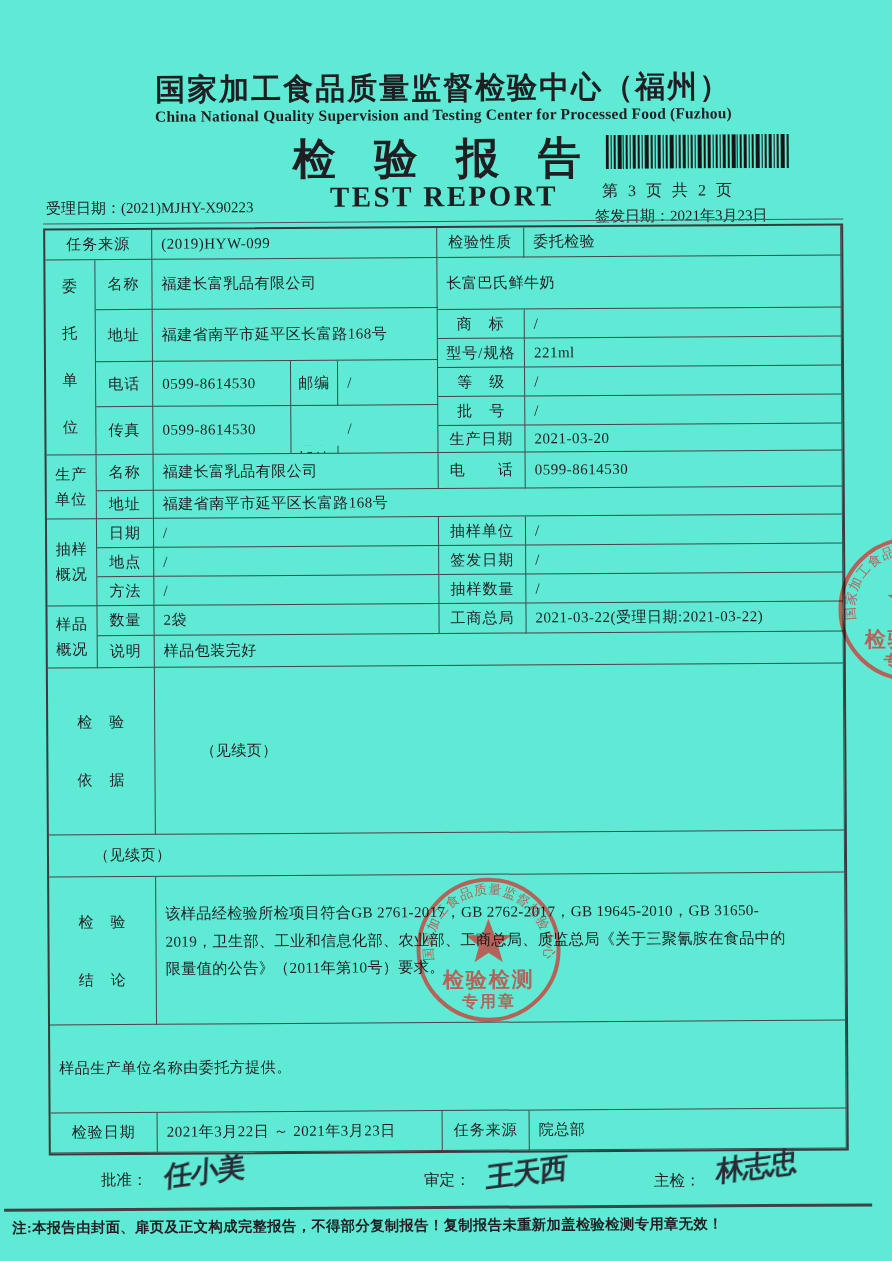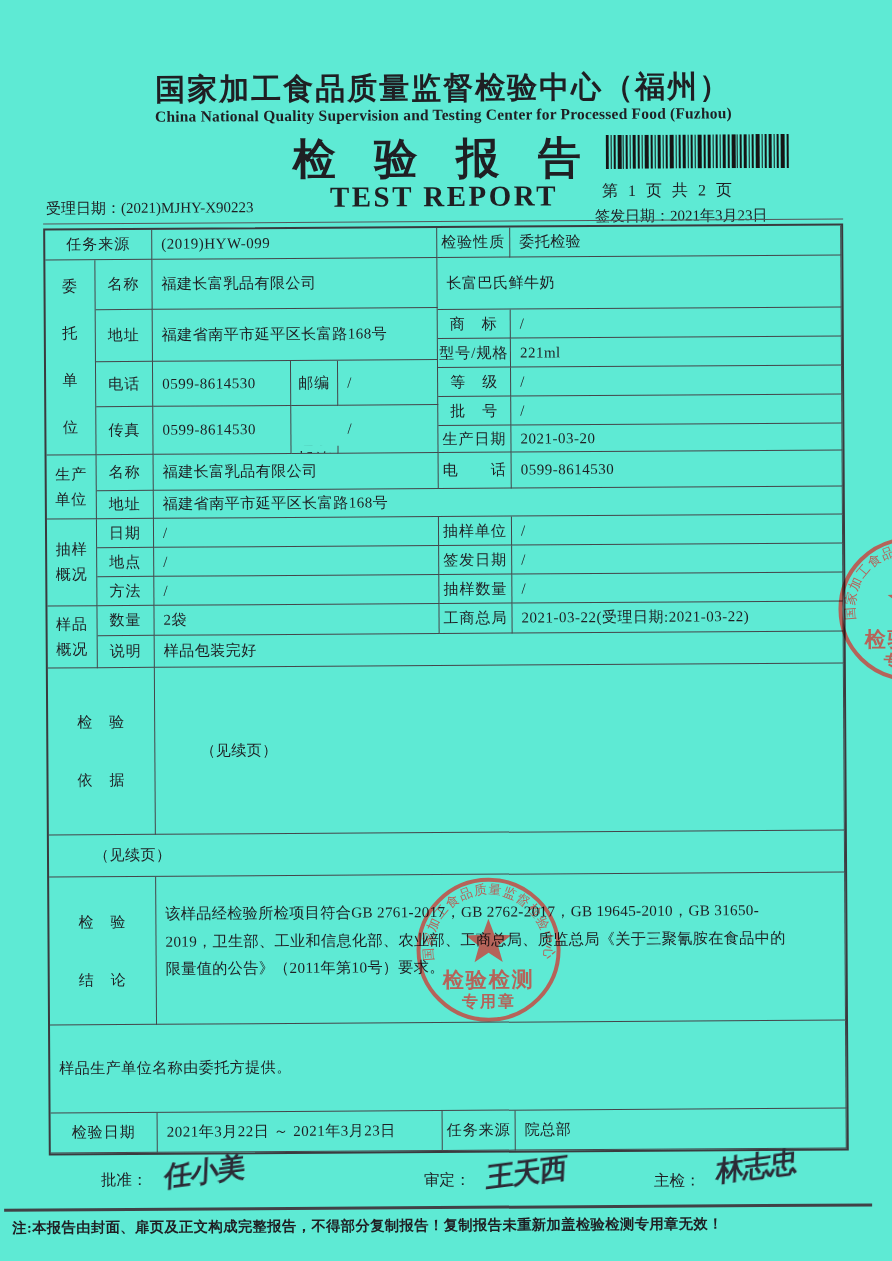--- a/index.html
+++ b/index.html
@@ -18,21 +18,21 @@
   .topline{left:45px;top:221px;width:800px;height:1px;background:#55555a;}
 
   
   .table{position:absolute;left:45px;top:226px;width:800px;border:2px solid #3a3a3e;box-sizing:border-box;font-size:15px;}
   .tr{display:flex;}
   .col{display:flex;flex-direction:column;}
   .cell{border-right:1.5px solid #45454a;border-bottom:1.5px solid #45454a;box-sizing:border-box;
         display:flex;align-items:center;overflow:hidden;}
   .lab{justify-content:center;text-align:center;letter-spacing:1px;}
   .val{padding-left:9px;letter-spacing:0.5px;}
-  .w47{width:47px}.w50{width:50px}.w57{width:57px}.w95{width:73px}.w107{width:107px}
+  .w47{width:47px}.w50{width:50px}.w57{width:57px}.w95{width:87px}.w107{width:107px}
   .w138{width:138px}.w285{width:285px}.w342{width:342px}.f1{flex:1;min-width:0;}
   .pre{white-space:pre-line;}
   .vlab{line-height:47px;font-size:15px;}
   .v2{line-height:25px;}
   .email{font-size:17px;line-height:1.2;margin-top:40px;}
   .gap58{line-height:58px;}
   .valign-top{align-items:flex-start;}
   .conc{display:block;padding:23px 58px 0 9px;line-height:27.5px;font-size:15.2px;letter-spacing:0.3px;}
   .indent45{padding-left:45px;}
 
@@ -104,21 +104,21 @@
           <rect x="156" width="1" height="34"></rect>
           <rect x="159" width="2" height="34"></rect>
       <rect x="163" width="3" height="34"></rect>
           <rect x="168" width="1" height="34"></rect>
           <rect x="171" width="2" height="34"></rect>
           <rect x="175" width="4" height="34"></rect>
       <rect x="181" width="2" height="34"></rect>
     </g>
   </svg>
 
-  <div class="abs pageinfo">第 1 页  共 2 页</div>
+  <div class="abs pageinfo">第 3 页  共 2 页</div>
   <div class="abs rptno"><span>受理日期：</span><span>(2021)MJHY-X90223</span></div>
   <div class="abs issue"><span>签发日期：</span><span>2021年3月23日</span></div>
   <div class="abs topline"></div>
 
   <div class="table">
 
     <div class="tr" style="height:30px">
       <div class="cell lab w107">任务来源</div>
       <div class="cell val w285">(2019)HYW-099</div>
       <div class="cell lab w95">检验性质</div>

